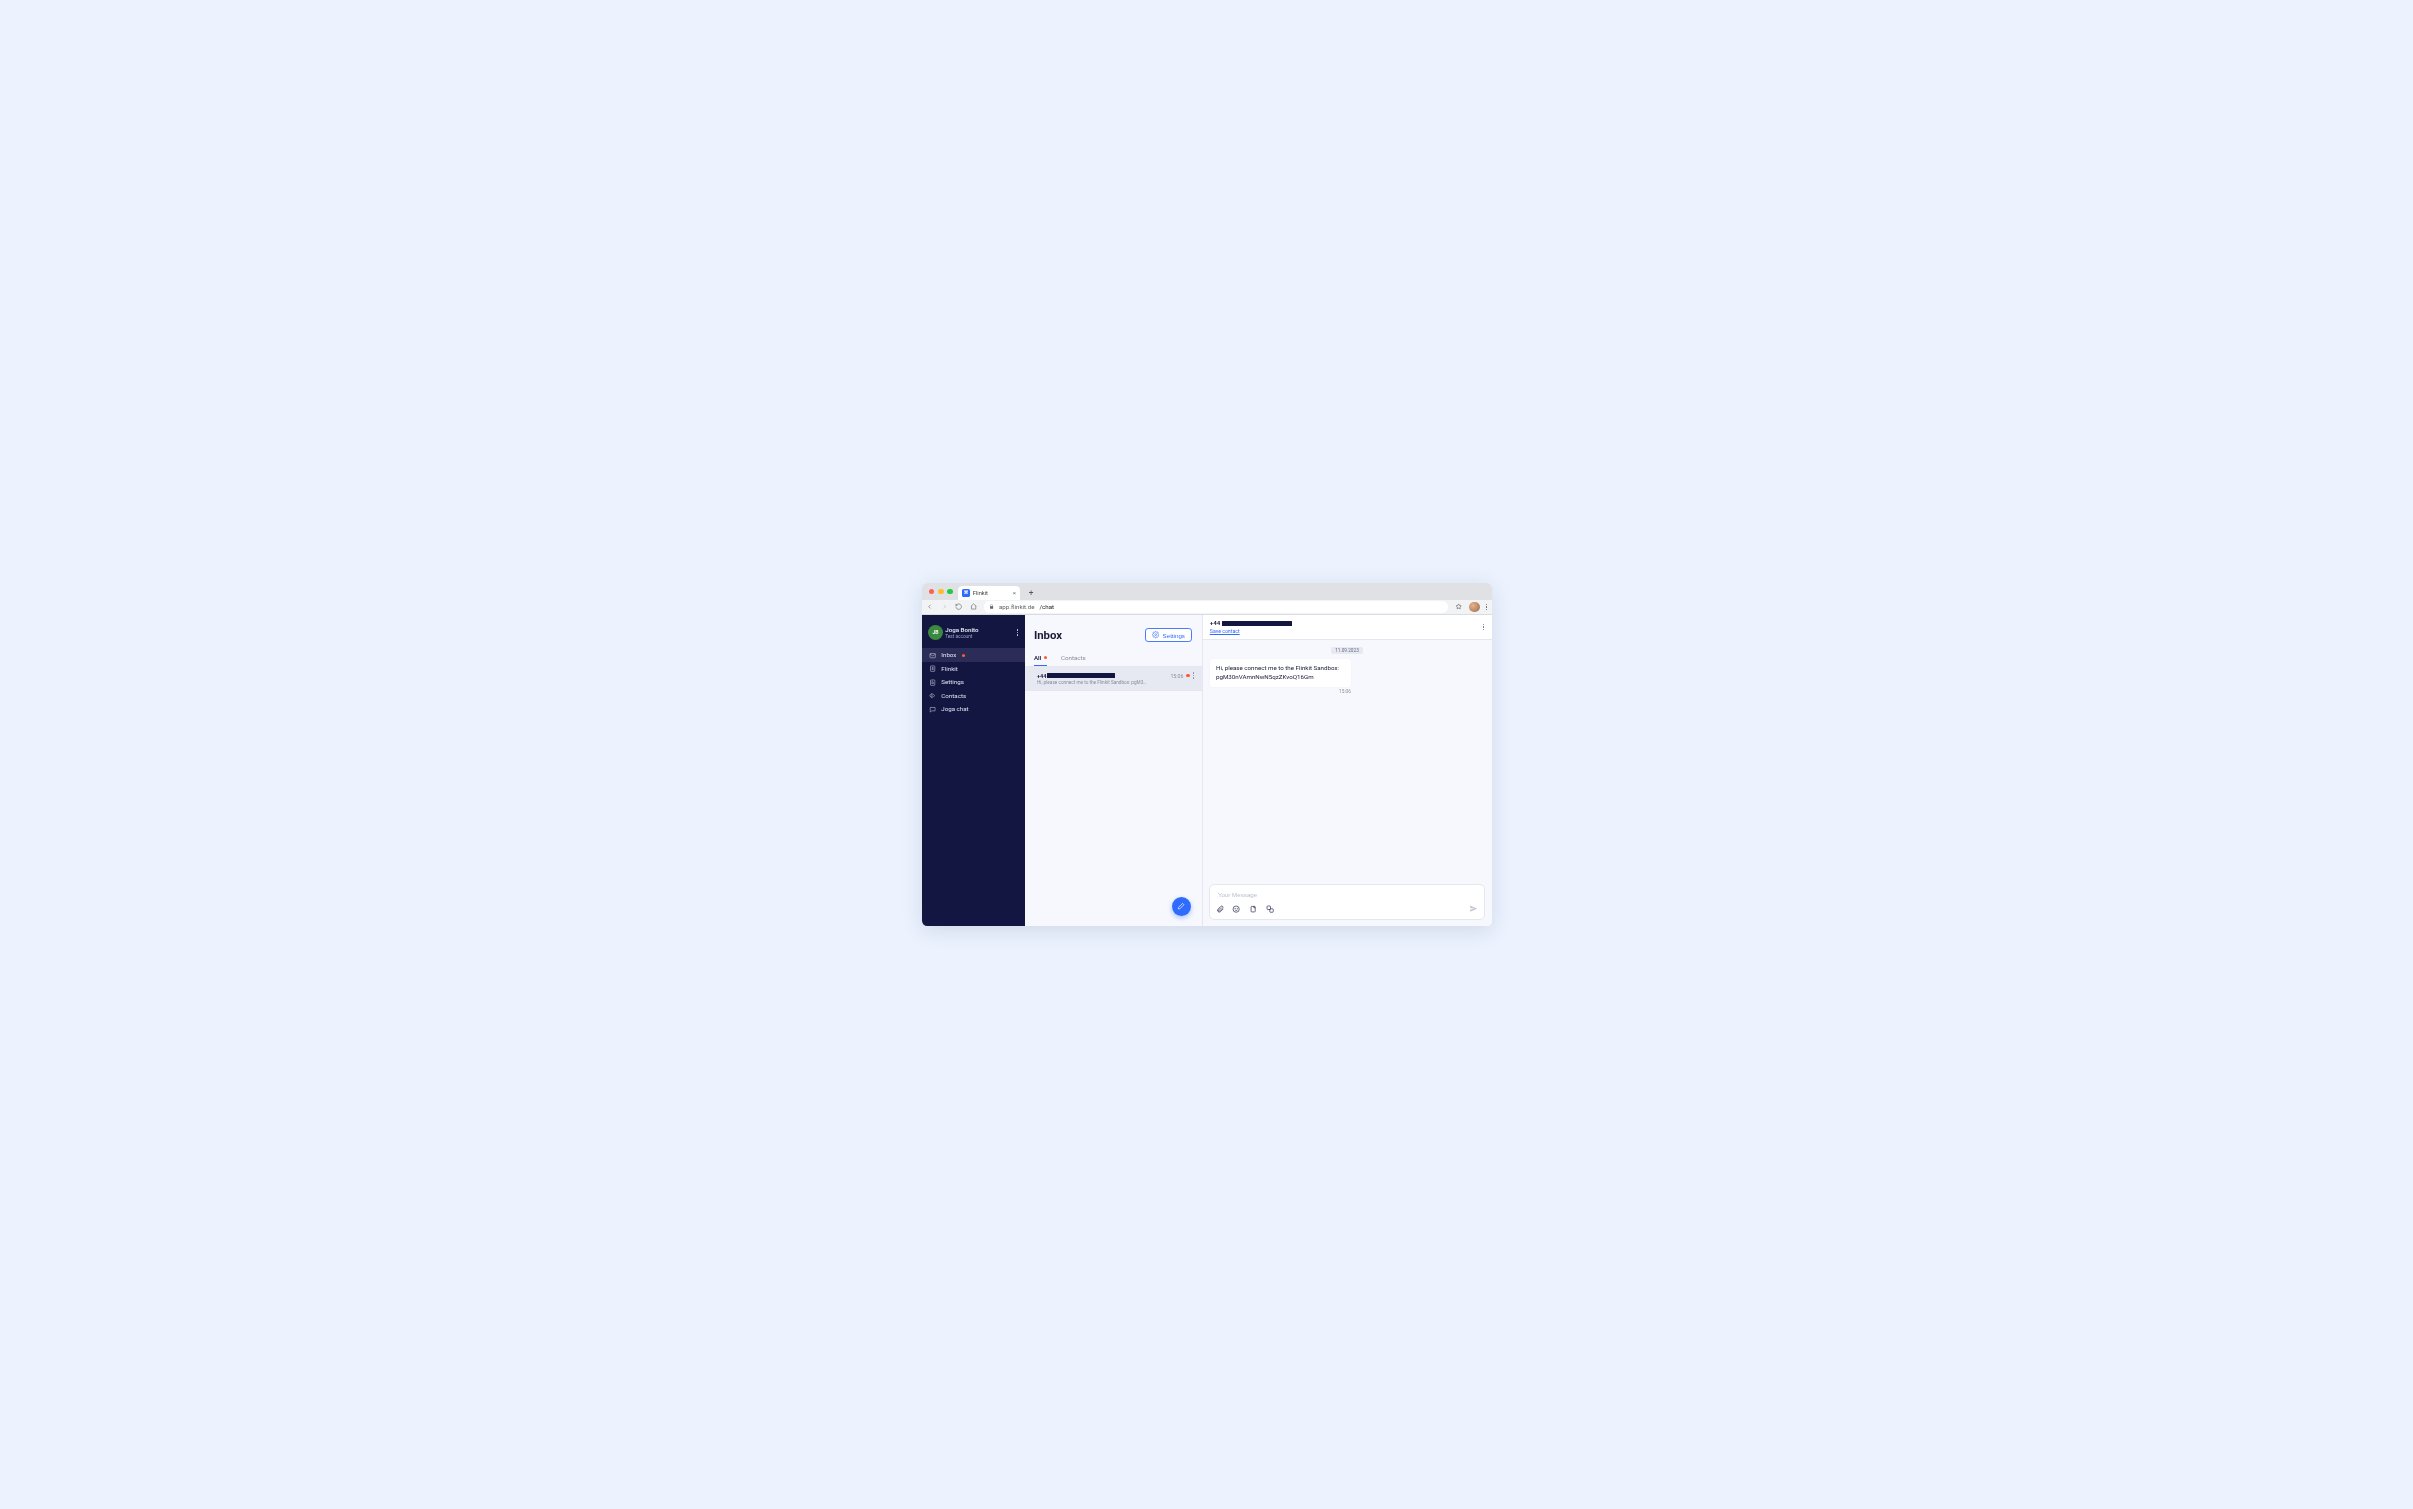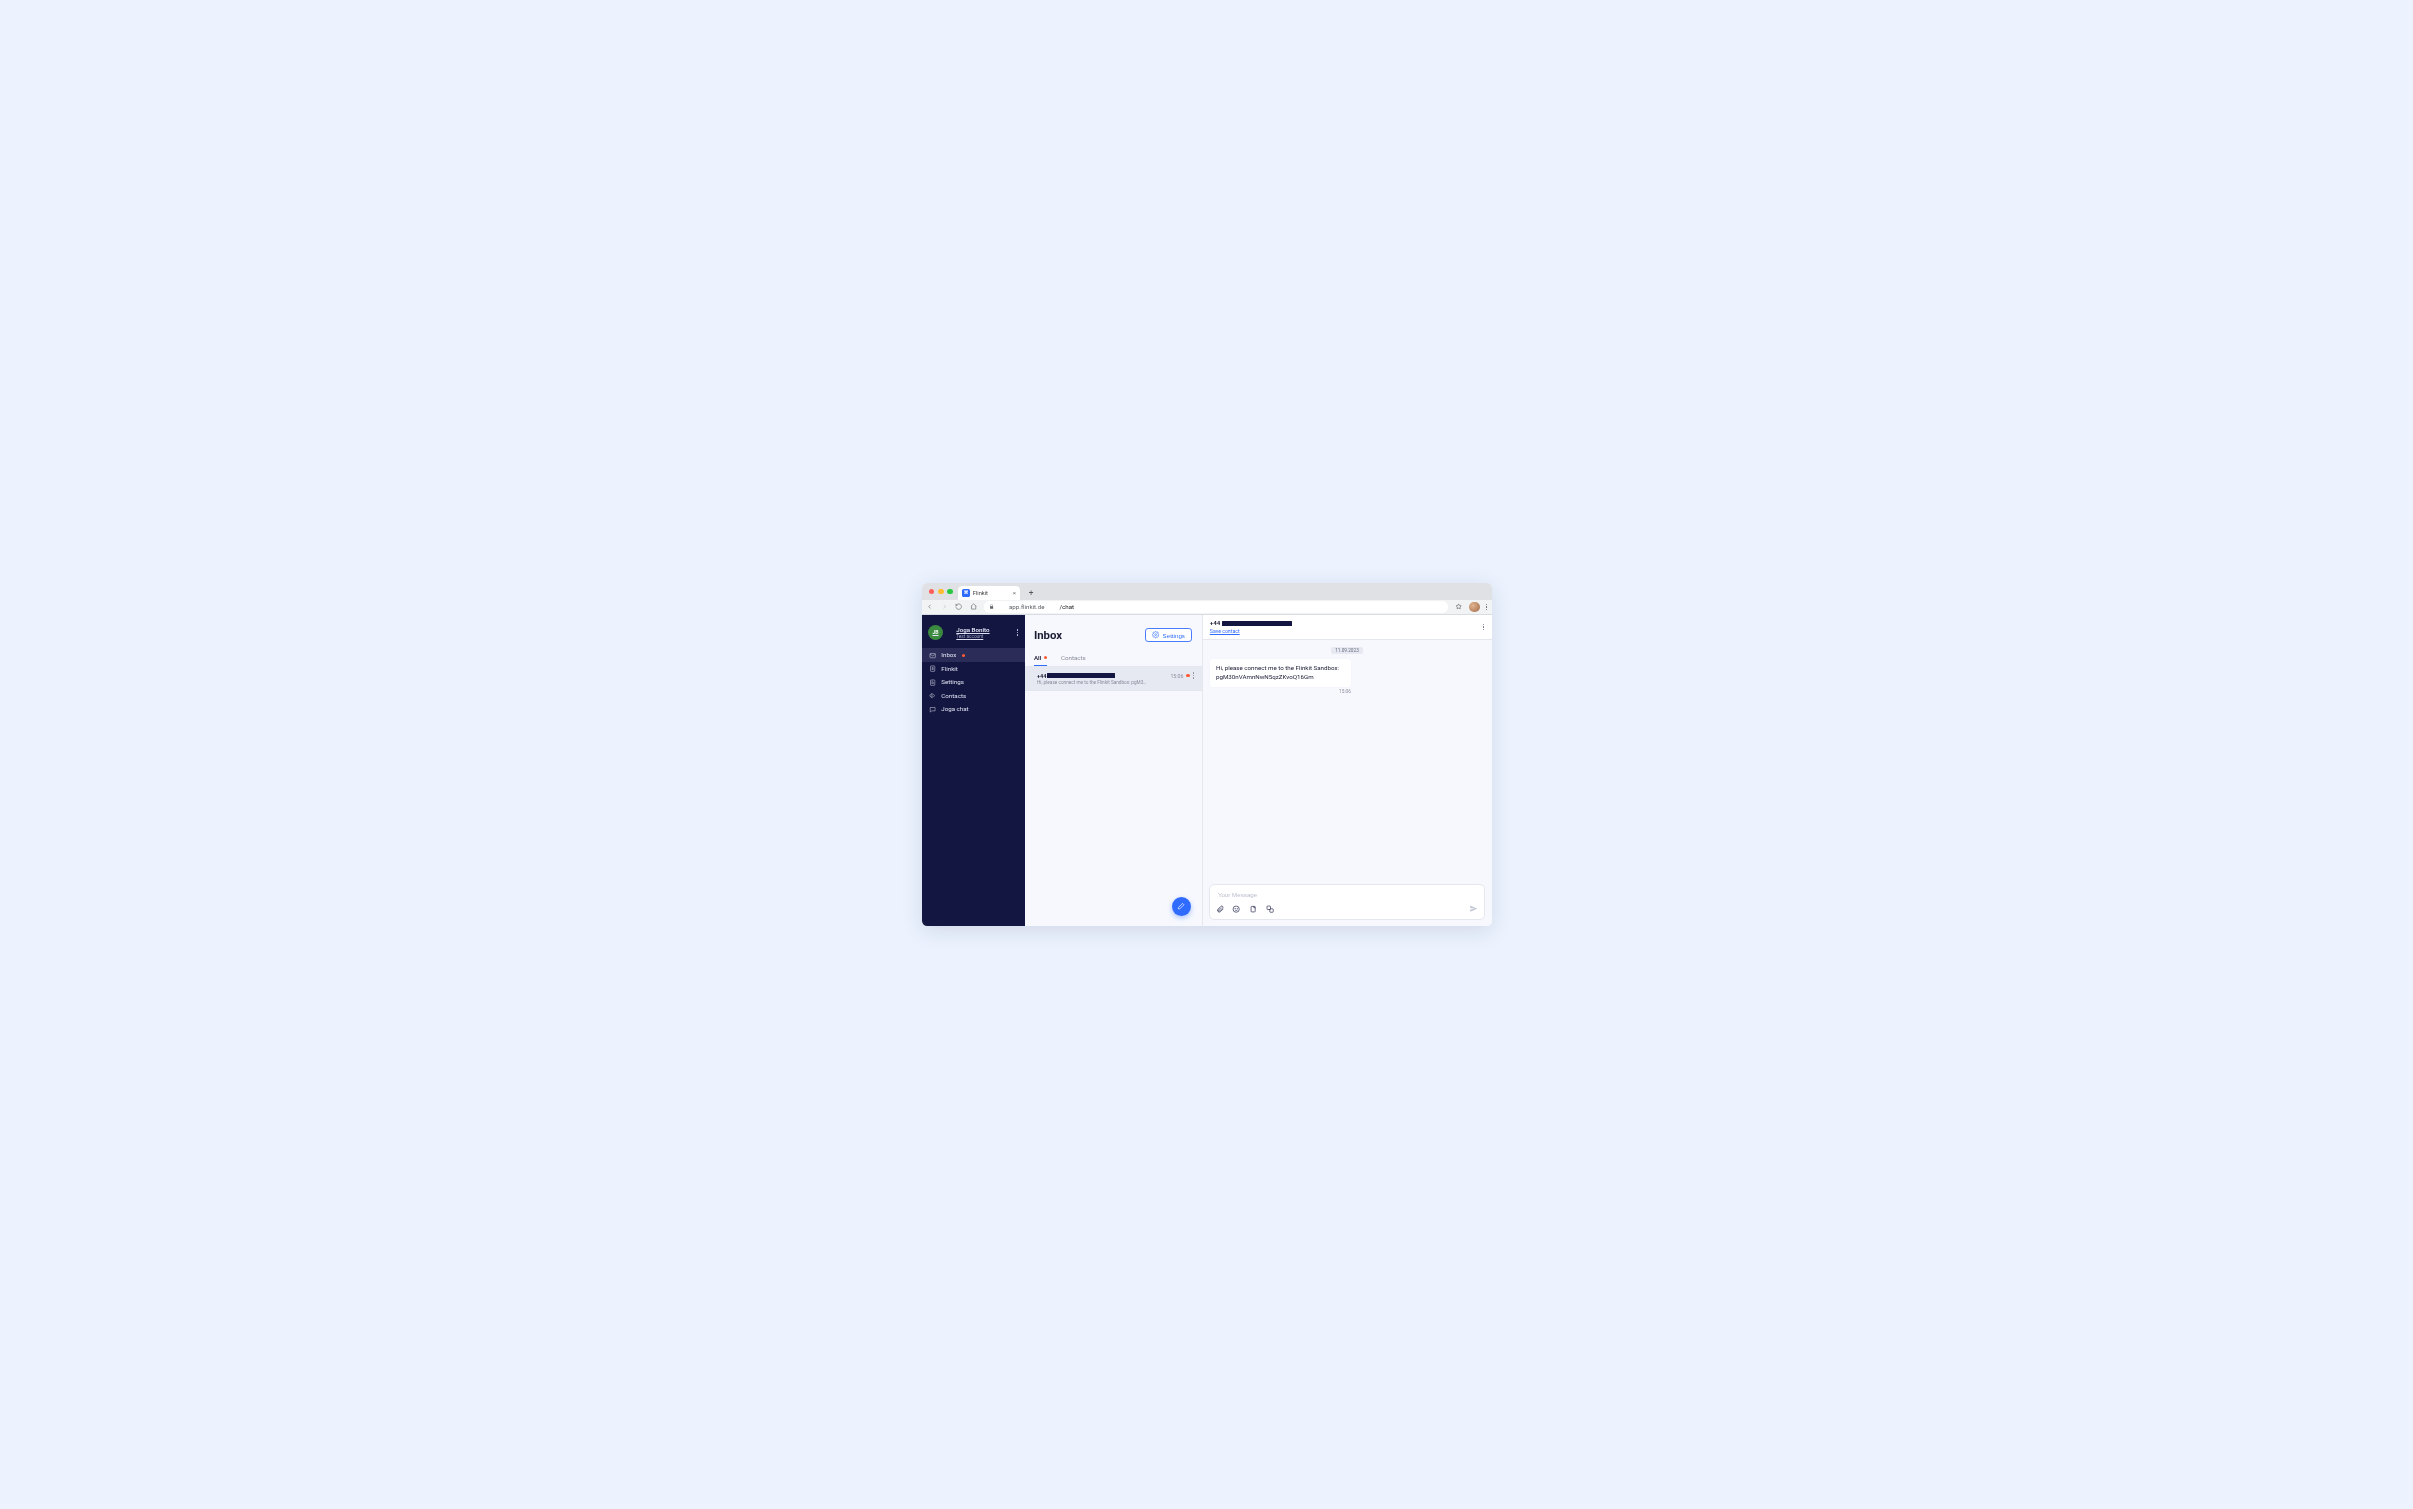--- a/index.html
+++ b/index.html
@@ -73,35 +73,35 @@
 
   .url-bar{
     height:15.6px;background:var(--chrome-bar);
     display:flex;align-items:center;padding:0 4.2px;gap:6.2px;
     border-bottom:0.5px solid #d9dce2;
     color:#5f6368;
   }
   .ub-icon{width:8.3px;display:flex;justify-content:center;}
   .url-field{
     flex:1;height:11.4px;background:#fff;border-radius:5.7px;
-    display:flex;align-items:center;padding:0 5.2px;font-size:6.2px;gap:15px;
+    display:flex;align-items:center;padding:0 5.2px;font-size:6.2px;gap:5px;
     color:#5f6368;
   }
   .url-field .path{color:#202124;}
   .ub-right{display:flex;align-items:center;gap:6.2px;}
   .profile-pic{width:10.4px;height:10.4px;border-radius:50%;background:radial-gradient(circle at 35% 35%,#e3b48f,#a06a4a);}
 
   
   .app{flex:1;display:flex;min-height:0;}
 
   .sidebar{
     width:103px;background:var(--sidebar-bg);color:#dfe1f2;
     display:flex;flex-direction:column;padding-top:6.2px;
   }
-  .sb-header{display:flex;align-items:center;gap:13px;padding:3.1px 6.2px 8.3px 6.2px;text-decoration:underline;}
+  .sb-header{display:flex;align-items:center;gap:2px;padding:3.1px 6.2px 8.3px 6.2px;}
   .sb-avatar{width:15.6px;height:15.6px;border-radius:50%;background:var(--avatar-green);display:flex;align-items:center;justify-content:center;font-size:5.2px;font-weight:600;color:#fff;}
   .sb-name{font-size:6.2px;font-weight:600;}
   .sb-sub{font-size:4.7px;color:#9ea2c2;}
   .sb-menu-dots{margin-left:auto;color:#cfd2ea;}
   .sb-nav{display:flex;flex-direction:column;}
   .sb-item{
     display:flex;align-items:center;gap:5.2px;height:13.5px;
     padding:0 7.3px;font-size:6.2px;color:#dfe1f2;cursor:pointer;
   }
   .sb-item.selected{background:var(--sidebar-selected);}

